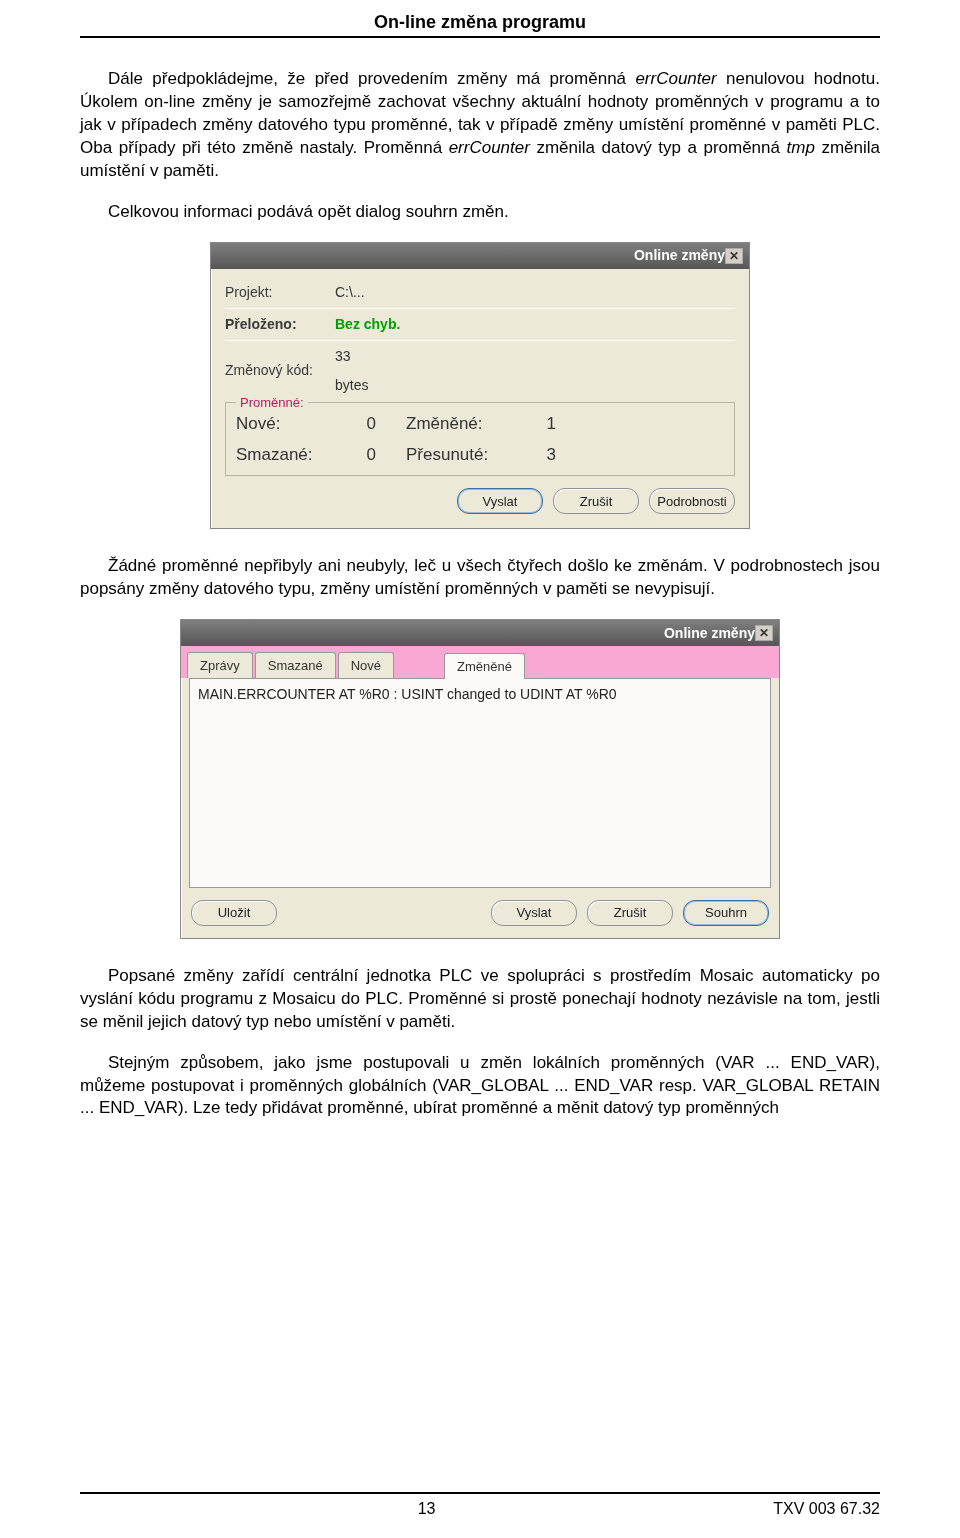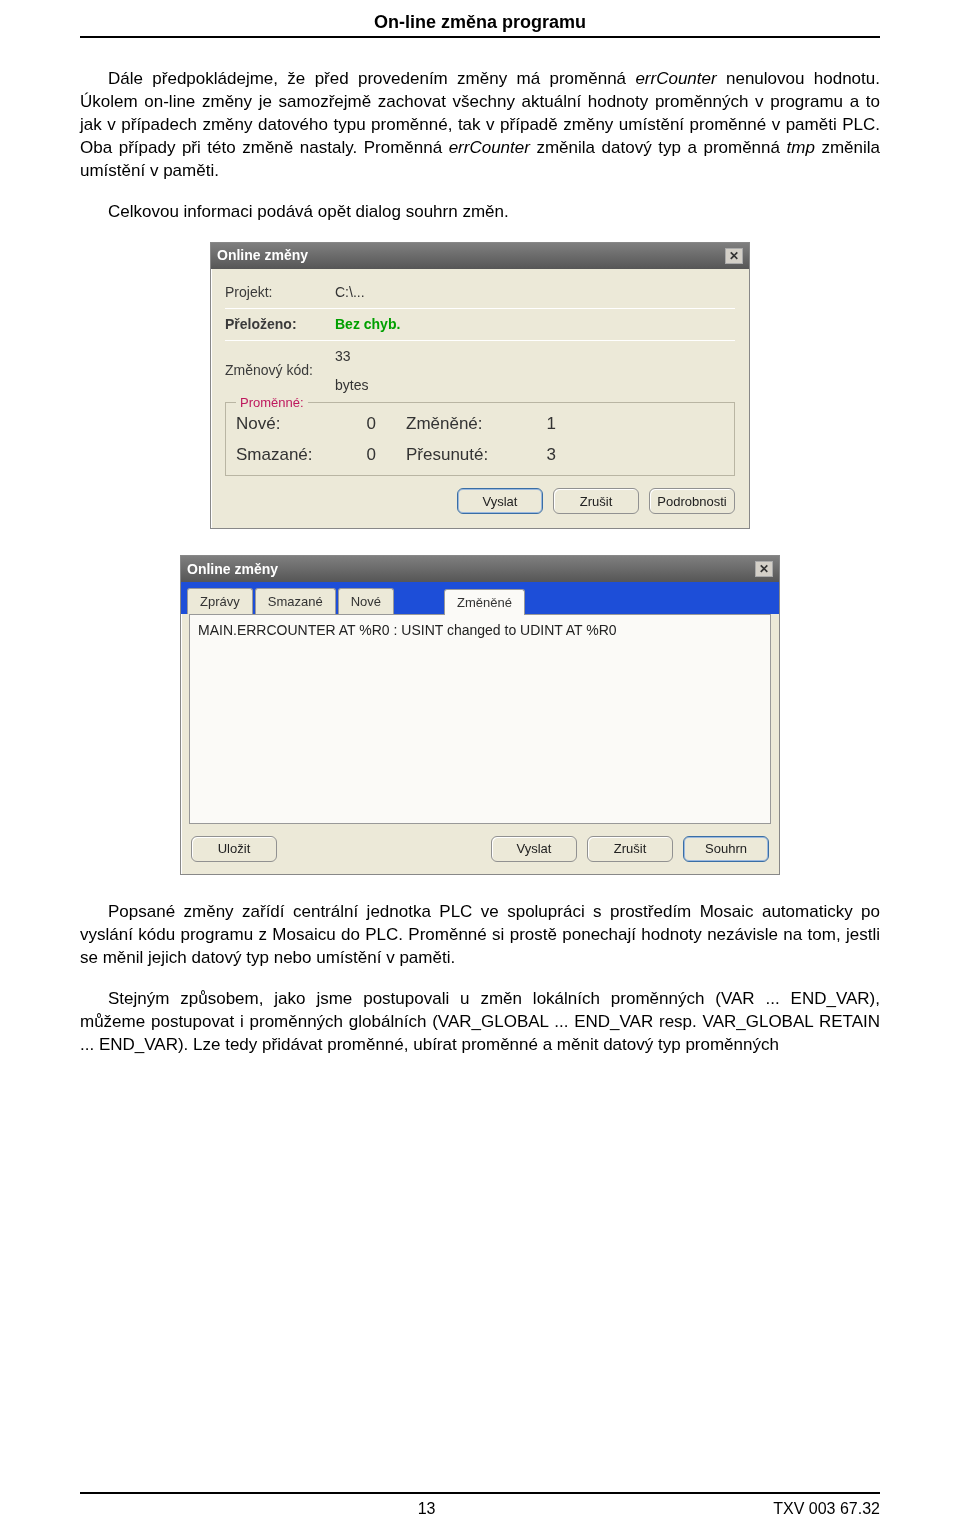--- a/index.html
+++ b/index.html
@@ -42,21 +42,21 @@
   }
   .titlebar {
     height: 26px;
     background: linear-gradient(to bottom, #7f7f7f, #565656);
     color: #fff;
     font-weight: bold;
     display: flex;
     align-items: center;
     padding: 0 6px;
     font-size: 14px;
-    justify-content: space-between;
+    justify-content: flex-end;
   }
   .titlebar-x {
     width: 18px; height: 16px;
     border: 1px solid #aaa;
     background: #d4d0c8;
     color: #333;
     font-size: 12px;
     display: flex; align-items: center; justify-content: center;
     font-family: Arial, sans-serif;
   }
@@ -91,32 +91,32 @@
     font-size: 17px;
   }
   .grid4 .num { text-align: right; padding-right: 10px; }
   .btn-row { display: flex; justify-content: flex-end; gap: 10px; margin-top: 12px; }
   .btn-row.left-right { justify-content: space-between; }
   .wbtn {
     min-width: 86px;
     height: 26px;
     background: #ece9d8;
     border: 1px solid #919191;
-    border-radius: 6px;
+    border-radius: 12px;
     font-size: 13px;
     display: flex; align-items: center; justify-content: center;
     box-shadow: 1px 1px 0 #fff inset;
     color: #222;
   }
   .wbtn.focus { border: 1px solid #3a6ea5; box-shadow: 0 0 0 1px #9ab8de inset; }
 
   
   .tabs {
     display: flex;
-    background: #1d4ed8;
+    background: #f9a8d4;
     padding: 6px 6px 0 6px;
     gap: 2px;
   }
   .tab {
     padding: 4px 12px 3px 12px;
     border: 1px solid #999;
     border-bottom: none;
     background: #ece9d8;
     font-size: 13px;
     border-top-left-radius: 3px;
@@ -220,20 +220,21 @@
       </div>
 
       <div class="btn-row">
         <div class="wbtn focus">Vyslat</div>
         <div class="wbtn">Zrušit</div>
         <div class="wbtn">Podrobnosti</div>
       </div>
     </div>
   </div>
 
+  <p class="body indent">Žádné proměnné nepřibyly ani neubyly, leč u všech čtyřech došlo ke změnám. V podrobnostech jsou popsány změny datového typu, změny umístění proměnných v paměti se nevypisují.</p>
 
   <div class="dialog" style="width:600px;">
     <div class="titlebar">
       <span>Online změny</span>
       <div class="titlebar-x">
         <span>✕</span>
       </div>
     </div>
     <div class="tabs">
       <div class="tab">Zprávy</div>

